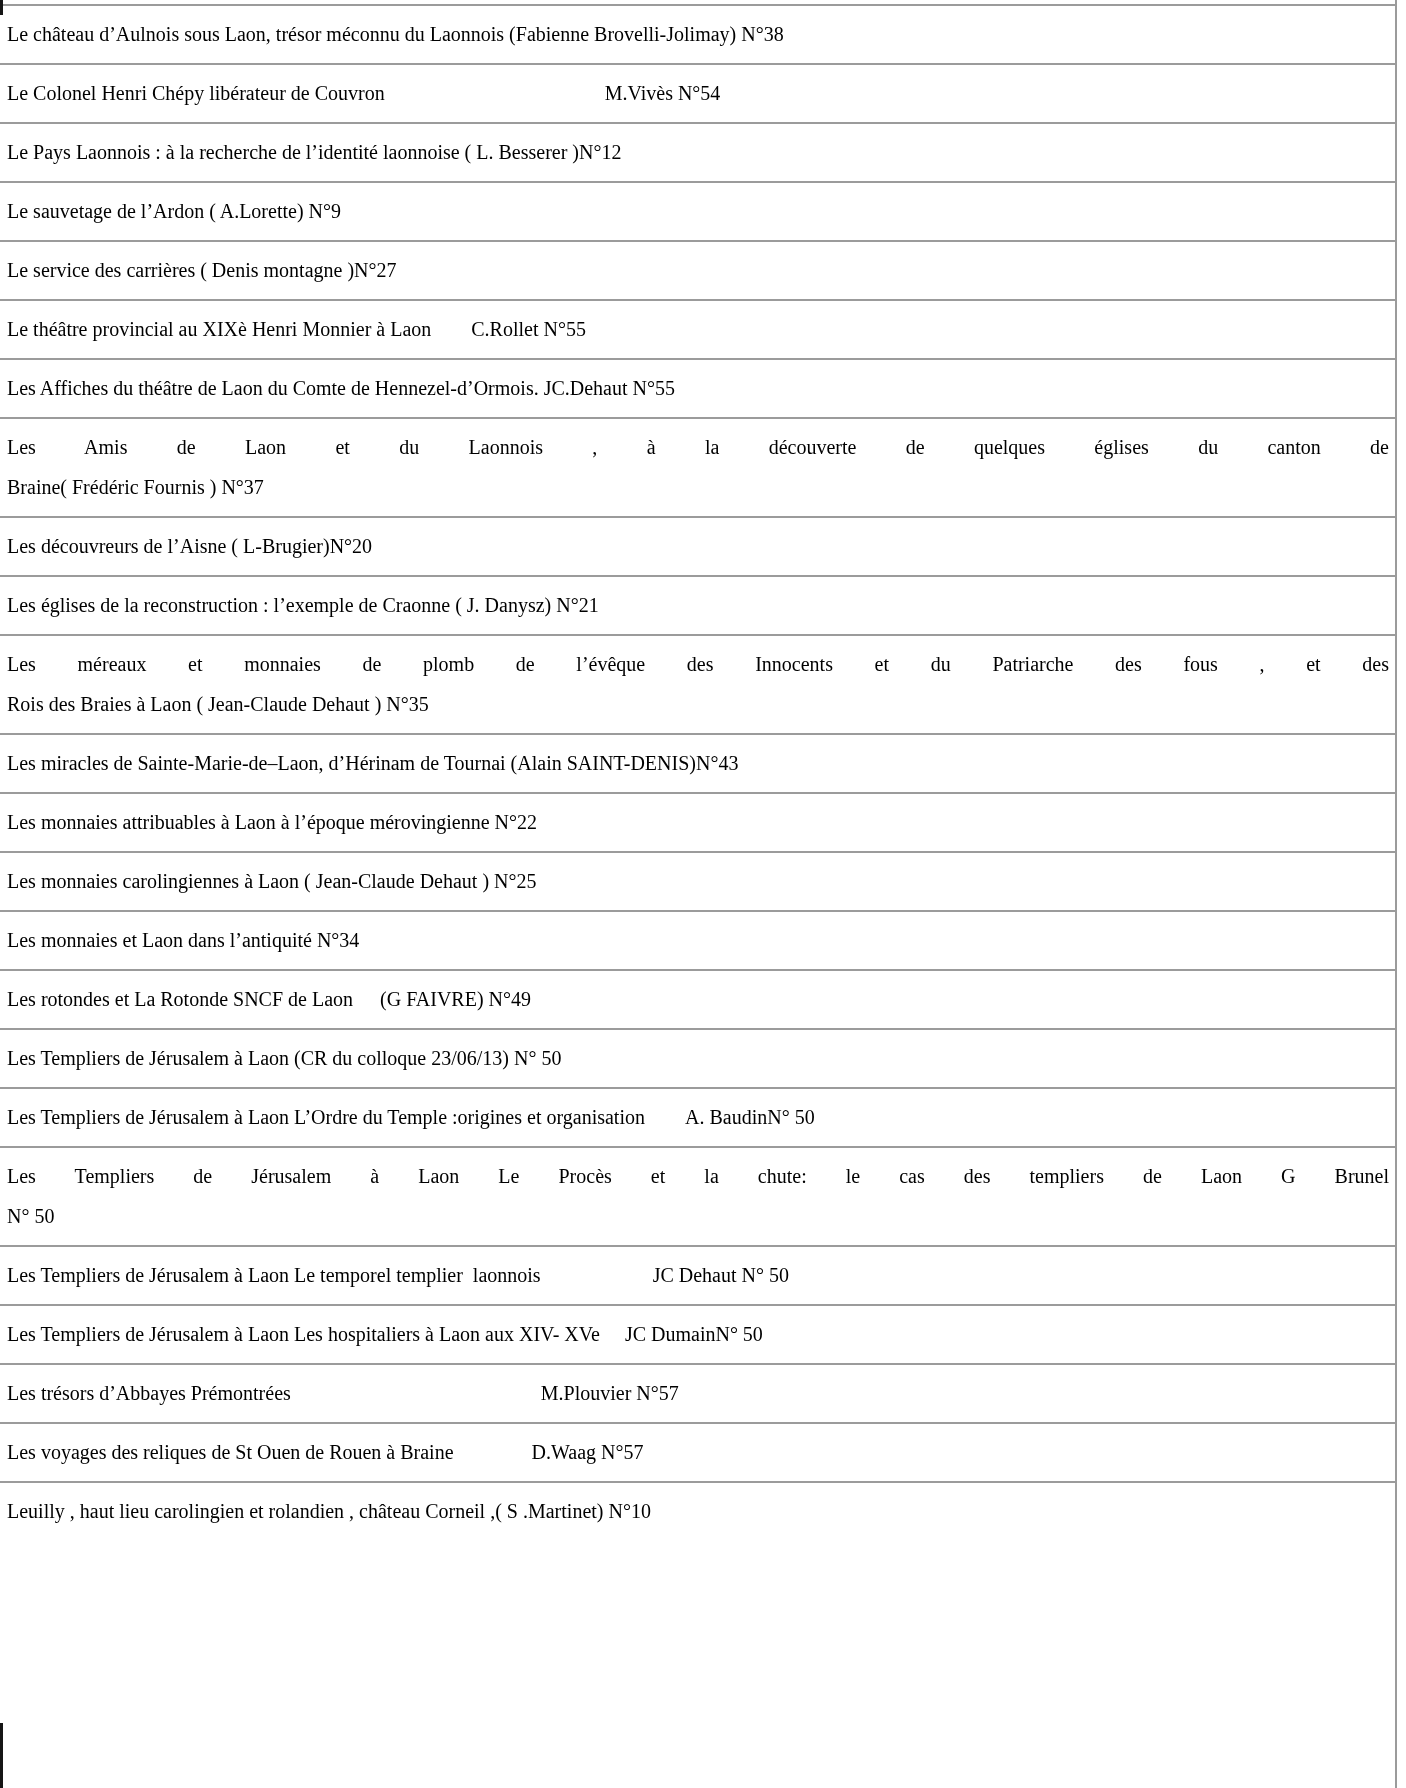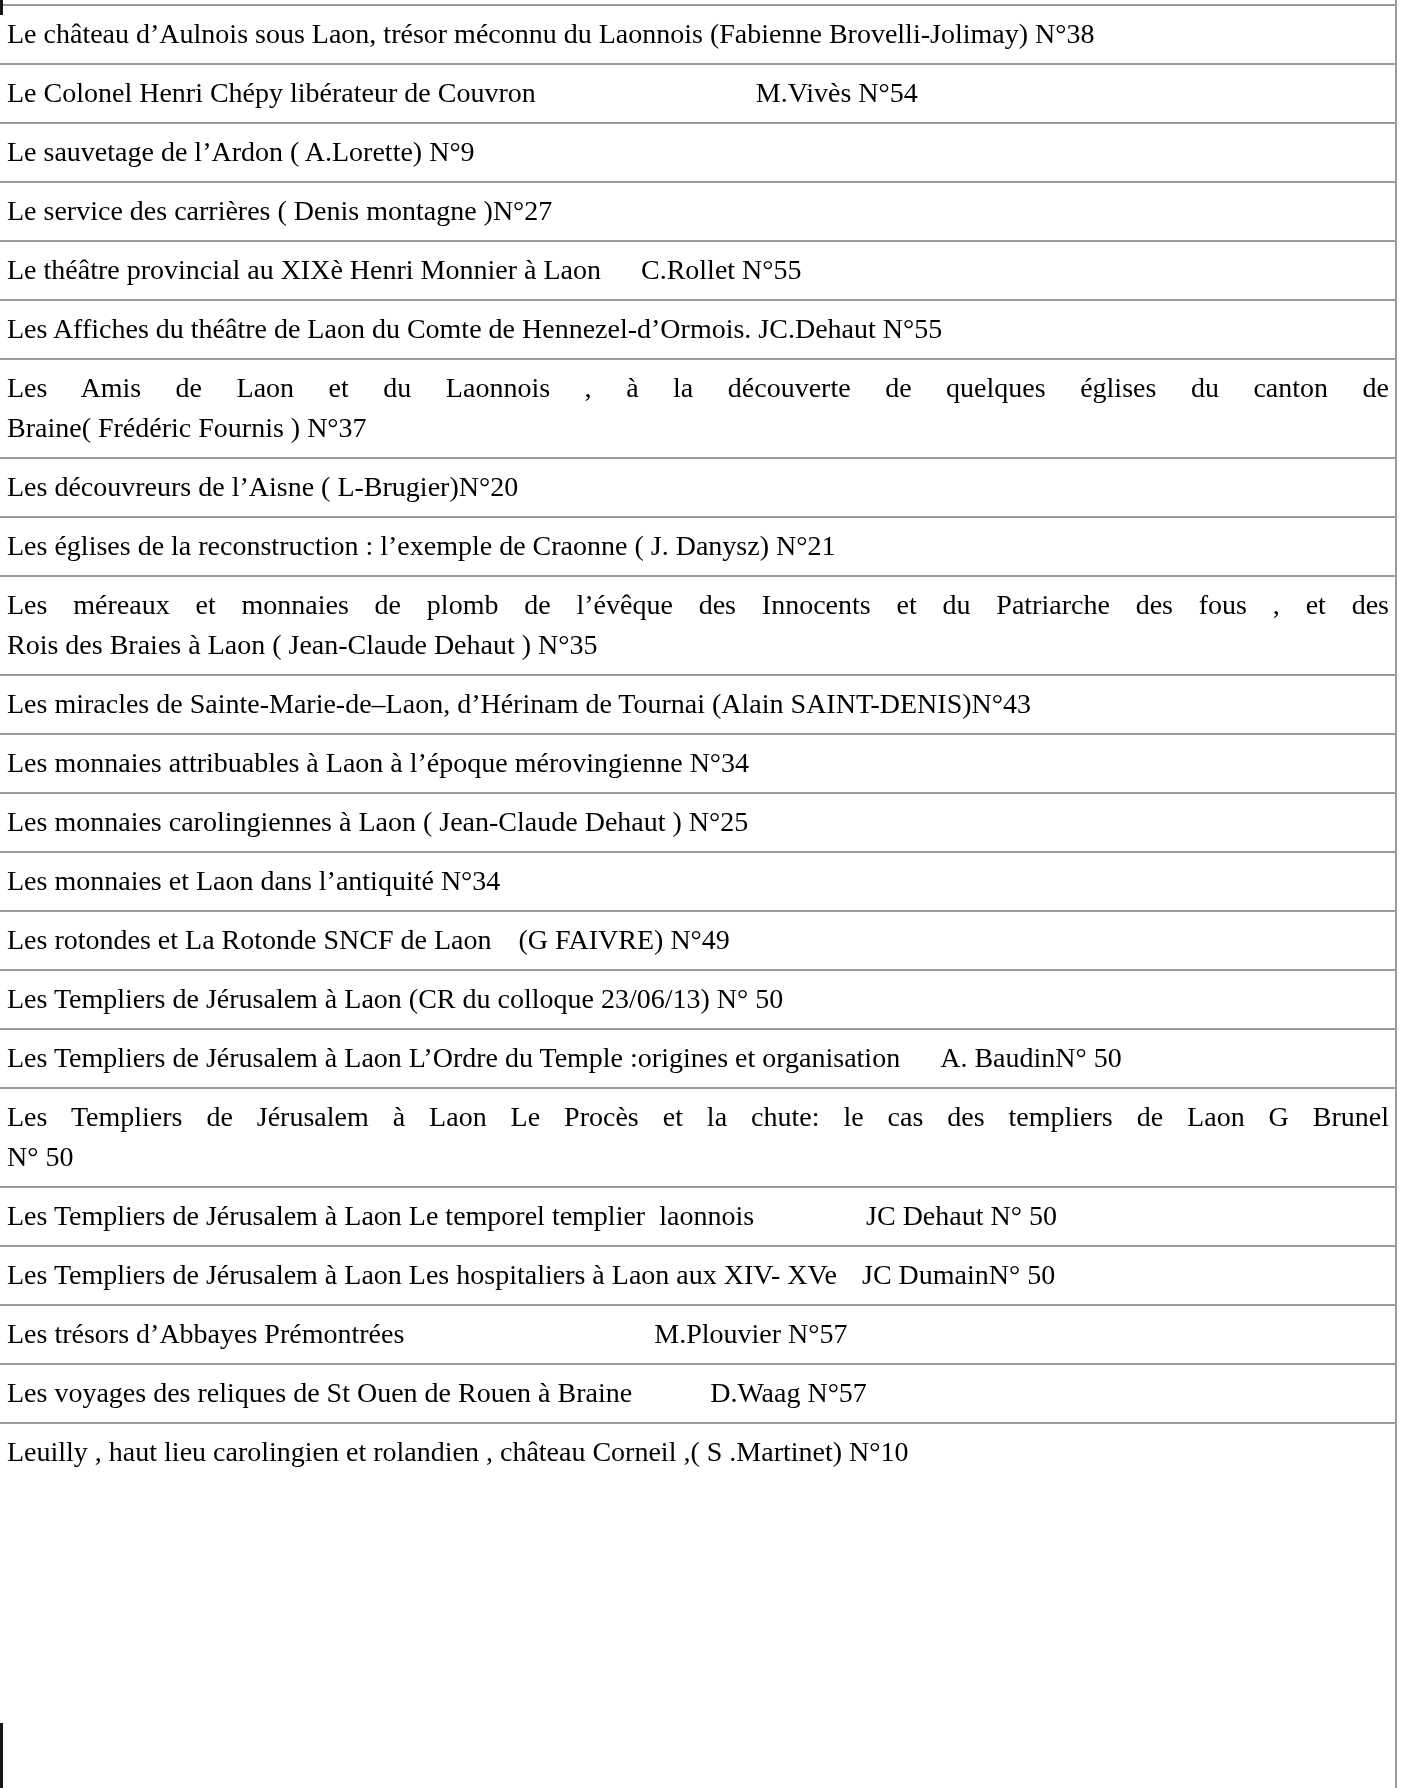--- a/index.html
+++ b/index.html
@@ -25,21 +25,21 @@
     background: #ffffff;
   }
   .row {
     border-top: 2px solid #9b9b9b;
     padding: 8px 6px 9px 7px;
   }
   .line {
     white-space: pre;
     height: 40px;
     line-height: 40px;
-    font-size: 28px;
+    font-size: 20px;
     overflow: hidden;
   }
   .line.just {
     white-space: normal;
     text-align: justify;
     text-align-last: justify;
   }
   .gap {
     display: inline-block;
     height: 1px;
@@ -60,20 +60,23 @@
 <div class="table-wrap">
   <div class="partial-row-top"></div>
 
   <div class="row">
       <div class="line"><span>Le château d’Aulnois sous Laon, trésor méconnu du Laonnois (Fabienne Brovelli-Jolimay) N°38</span></div>
     </div>
     <div class="row">
       <div class="line"><span>Le Colonel Henri Chépy libérateur de Couvron</span><span class="gap" style="width: 220px;"></span><span>M.Vivès N°54</span></div>
     </div>
     <div class="row">
+      <div class="line"><span>Le Pays Laonnois : à la recherche de l’identité laonnoise ( L. Besserer )N°12</span></div>
+    </div>
+    <div class="row">
       <div class="line"><span>Le sauvetage de l’Ardon ( A.Lorette) N°9</span></div>
     </div>
     <div class="row">
       <div class="line"><span>Le service des carrières ( Denis montagne )N°27</span></div>
     </div>
     <div class="row">
       <div class="line"><span>Le théâtre provincial au XIXè Henri Monnier à Laon</span><span class="gap" style="width: 40px;"></span><span>C.Rollet N°55</span></div>
     </div>
     <div class="row">
       <div class="line"><span>Les Affiches du théâtre de Laon du Comte de Hennezel-d’Ormois. JC.Dehaut N°55</span></div>
@@ -89,21 +92,21 @@
       <div class="line"><span>Les églises de la reconstruction : l’exemple de Craonne ( J. Danysz) N°21</span></div>
     </div>
     <div class="row">
       <div class="line just"><span>Les méreaux et monnaies de plomb de l’évêque des Innocents et du Patriarche des fous , et des</span></div>
       <div class="line"><span>Rois des Braies à Laon ( Jean-Claude Dehaut ) N°35</span></div>
     </div>
     <div class="row">
       <div class="line"><span>Les miracles de Sainte-Marie-de–Laon, d’Hérinam de Tournai (Alain SAINT-DENIS)N°43</span></div>
     </div>
     <div class="row">
-      <div class="line"><span>Les monnaies attribuables à Laon à l’époque mérovingienne N°34</span></div>
+      <div class="line"><span>Les monnaies attribuables à Laon à l’époque mérovingienne N°22</span></div>
     </div>
     <div class="row">
       <div class="line"><span>Les monnaies carolingiennes à Laon ( Jean-Claude Dehaut ) N°25</span></div>
     </div>
     <div class="row">
       <div class="line"><span>Les monnaies et Laon dans l’antiquité N°34</span></div>
     </div>
     <div class="row">
       <div class="line"><span>Les rotondes et La Rotonde SNCF de Laon</span><span class="gap" style="width: 27px;"></span><span>(G FAIVRE) N°49</span></div>
     </div>

